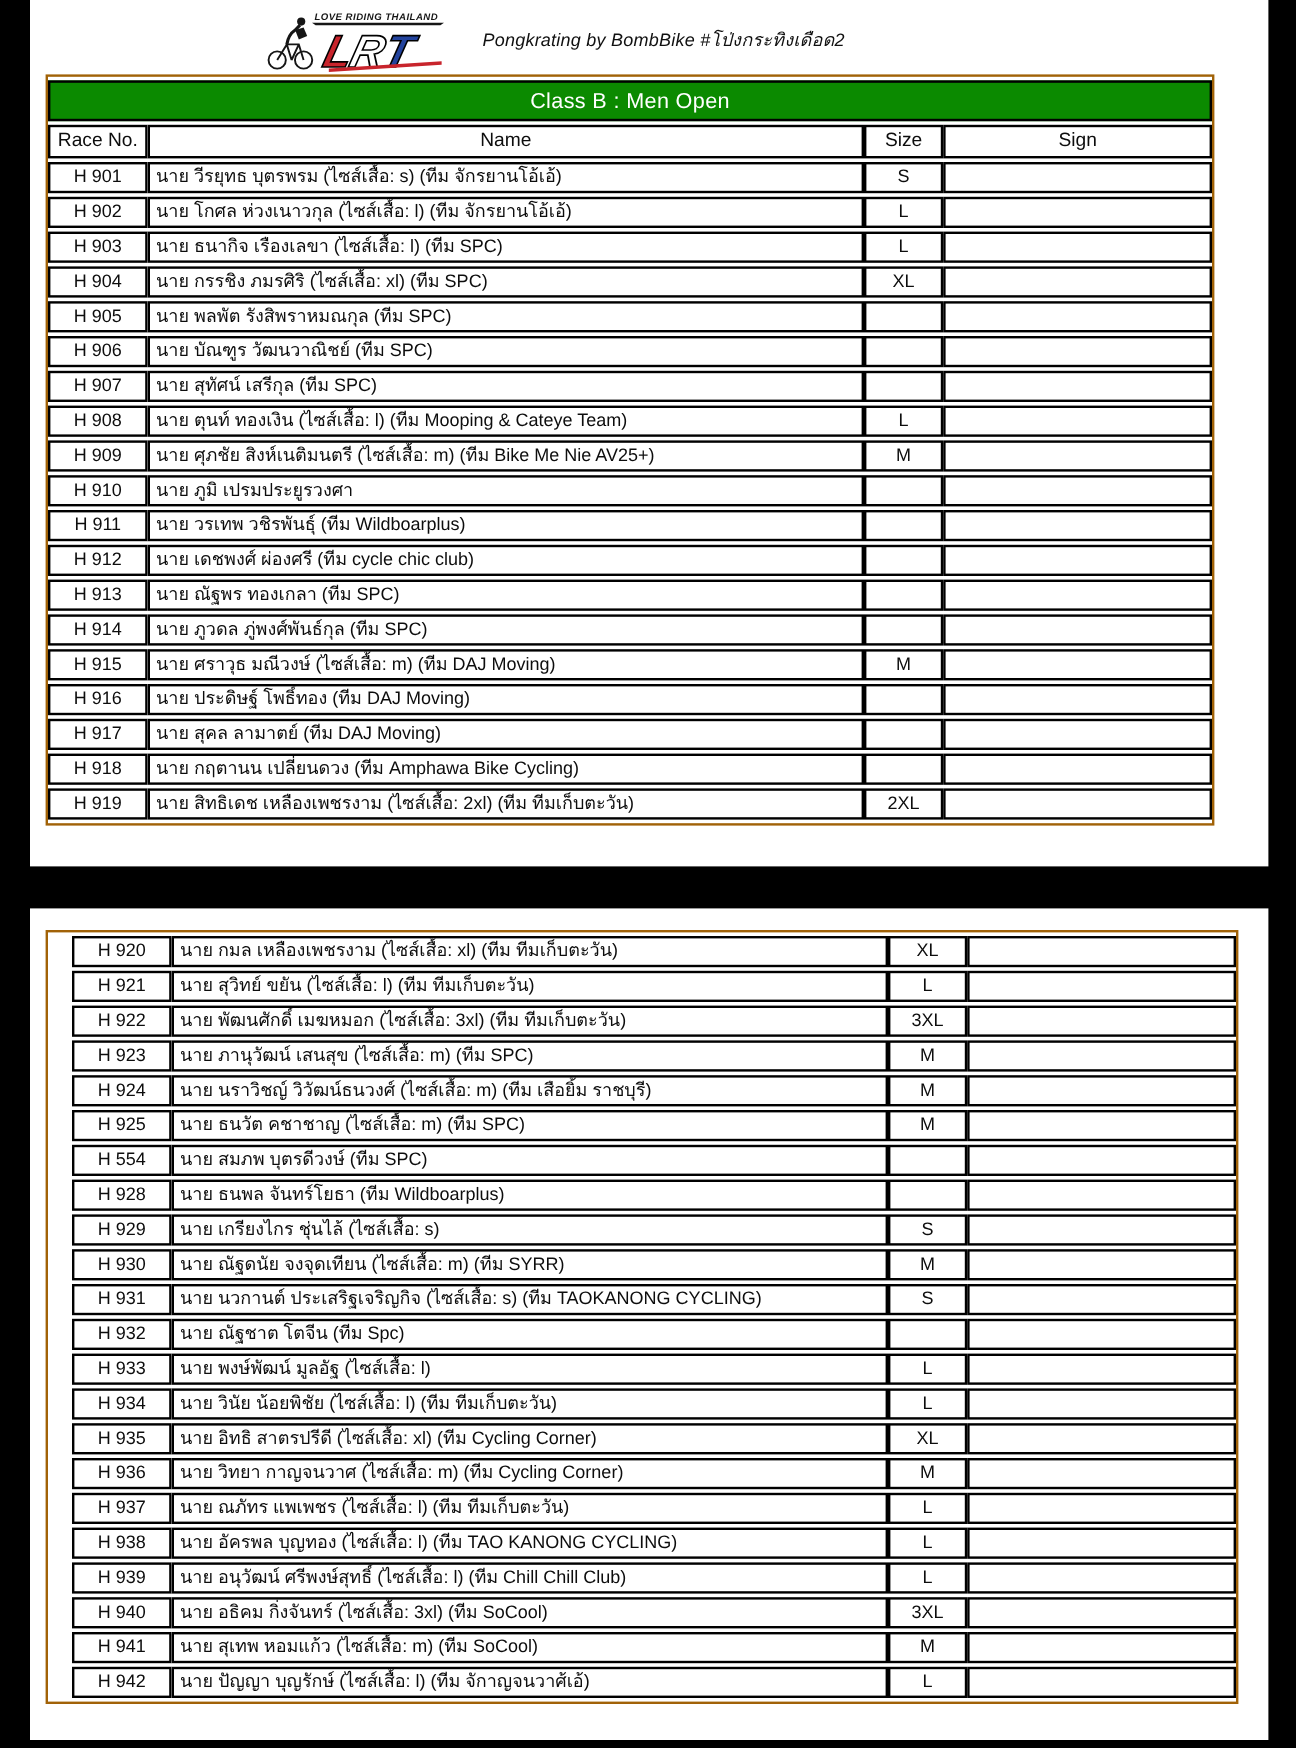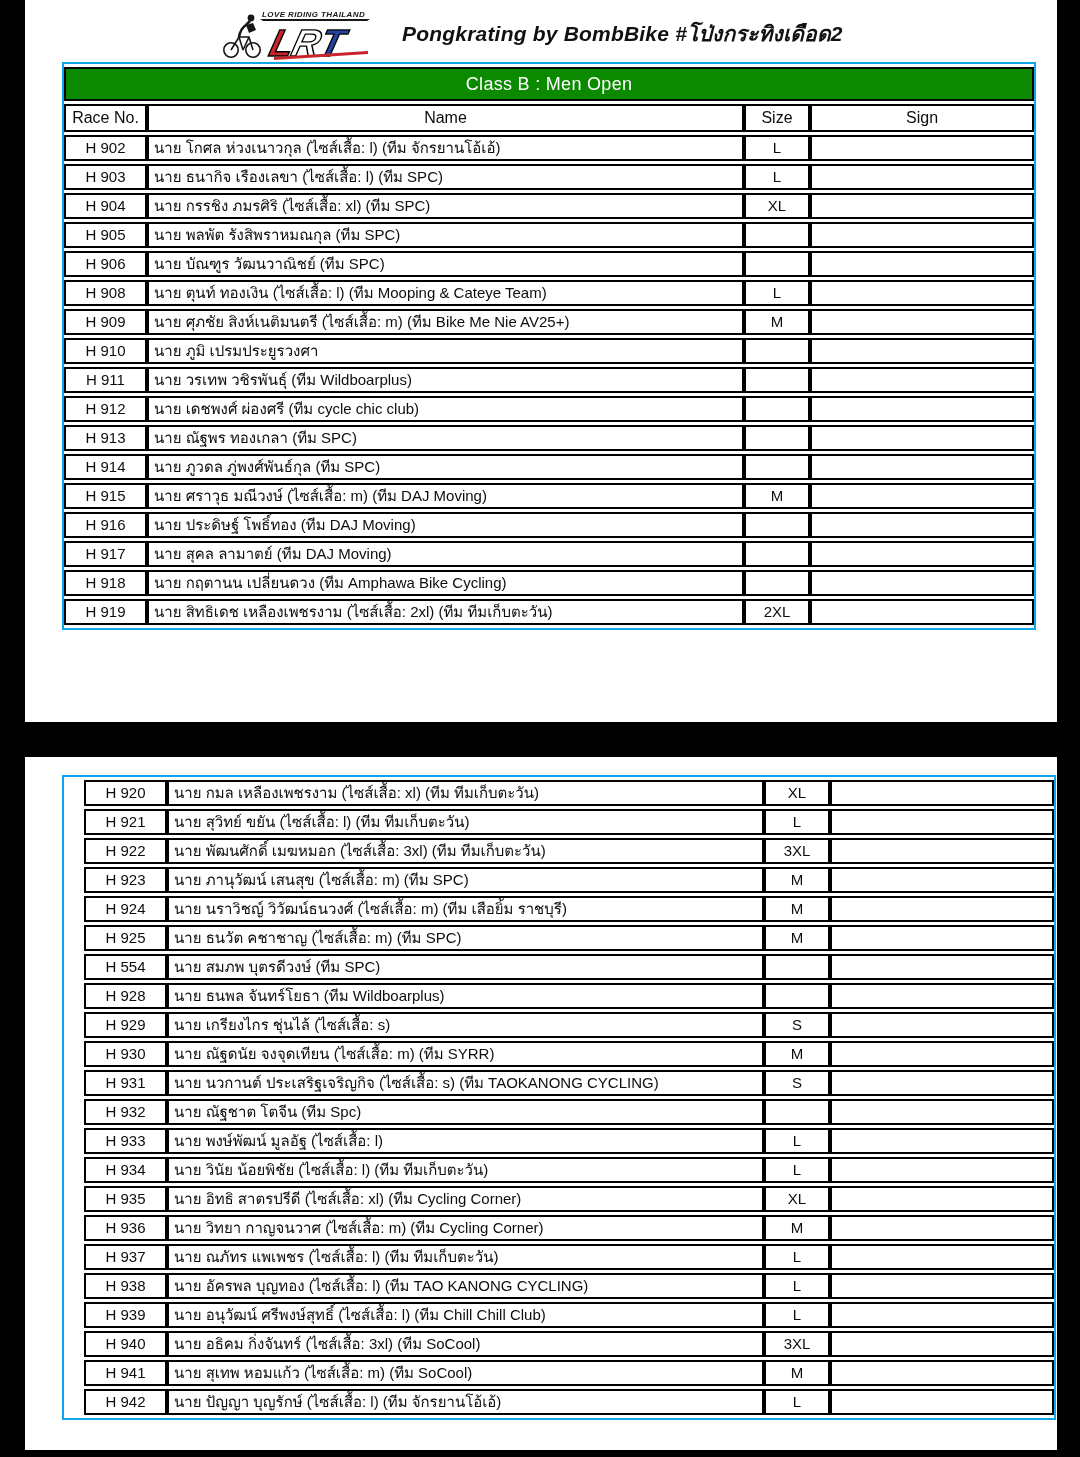--- a/index.html
+++ b/index.html
@@ -13,28 +13,28 @@
   #gutter-right{right:0;top:0;width:23px;height:1457px;}
   #band-mid{left:0;top:722px;width:1080px;height:35px;}
   #band-bottom{left:0;top:1450px;width:1080px;height:7px;}
 
   .page-header{
     position:absolute;left:222px;top:6px;height:54px;
     display:flex;align-items:center;gap:28px;
   }
   .logo{width:152px;height:54px;flex:0 0 auto;}
   .title{
-    font-size:21px;font-weight:bold;font-style:italic;color:#111;
+    font-size:15px;font-weight:normal;font-style:italic;color:#111;
     white-space:nowrap;letter-spacing:.2px;text-align:right;
   }
 
   table.roster{
-    position:absolute;left:62px;width:970px;
+    position:absolute;left:38px;width:970px;
     table-layout:fixed;border-collapse:separate;border-spacing:0 3px;
-    border:2px solid #0ea5e9;background:transparent;
+    border:2px solid #a16207;background:transparent;
   }
   #table1{top:62px;}
   #table2{top:775px;padding-left:20px;}
   .roster th,.roster td{
     border:2px solid #000;height:22px;font-size:15px;font-weight:400;
     overflow:hidden;white-space:nowrap;background:#fff;vertical-align:middle;
     padding:0;line-height:1.05;color:#0d0d0d;
   }
   th.banner{
     background:var(--banner-green,#0b8a00);color:#fff;height:30px;
@@ -92,20 +92,26 @@
     </tr>
     <tr class="colhead">
       <th>Race No.</th>
       <th>Name</th>
       <th>Size</th>
       <th>Sign</th>
     </tr>
   </thead>
   <tbody class="data-body">
       <tr>
+        <td class="race_no">H 901</td>
+        <td class="name">นาย วีรยุทธ บุตรพรม (ไซส์เสื้อ: s) (ทีม จักรยานโอ้เอ้)</td>
+        <td class="size">S</td>
+        <td class="sign"></td>
+      </tr>
+      <tr>
         <td class="race_no">H 902</td>
         <td class="name">นาย โกศล ห่วงเนาวกุล (ไซส์เสื้อ: l) (ทีม จักรยานโอ้เอ้)</td>
         <td class="size">L</td>
         <td class="sign"></td>
       </tr>
       <tr>
         <td class="race_no">H 903</td>
         <td class="name">นาย ธนากิจ เรืองเลขา (ไซส์เสื้อ: l) (ทีม SPC)</td>
         <td class="size">L</td>
         <td class="sign"></td>
@@ -118,20 +124,26 @@
       </tr>
       <tr>
         <td class="race_no">H 905</td>
         <td class="name">นาย พลพัต รังสิพราหมณกุล (ทีม SPC)</td>
         <td class="size"></td>
         <td class="sign"></td>
       </tr>
       <tr>
         <td class="race_no">H 906</td>
         <td class="name">นาย บัณฑูร วัฒนวาณิชย์ (ทีม SPC)</td>
+        <td class="size"></td>
+        <td class="sign"></td>
+      </tr>
+      <tr>
+        <td class="race_no">H 907</td>
+        <td class="name">นาย สุทัศน์ เสรีกุล (ทีม SPC)</td>
         <td class="size"></td>
         <td class="sign"></td>
       </tr>
       <tr>
         <td class="race_no">H 908</td>
         <td class="name">นาย ตุนท์ ทองเงิน (ไซส์เสื้อ: l) (ทีม Mooping &amp; Cateye Team)</td>
         <td class="size">L</td>
         <td class="sign"></td>
       </tr>
       <tr>
@@ -332,18 +344,18 @@
         <td class="sign"></td>
       </tr>
       <tr>
         <td class="race_no">H 941</td>
         <td class="name">นาย สุเทพ หอมแก้ว (ไซส์เสื้อ: m) (ทีม SoCool)</td>
         <td class="size">M</td>
         <td class="sign"></td>
       </tr>
       <tr>
         <td class="race_no">H 942</td>
-        <td class="name">นาย ปัญญา บุญรักษ์ (ไซส์เสื้อ: l) (ทีม จักรยานโอ้เอ้)</td>
+        <td class="name">นาย ปัญญา บุญรักษ์ (ไซส์เสื้อ: l) (ทีม จักาญจนวาศ้เอ้)</td>
         <td class="size">L</td>
         <td class="sign"></td>
       </tr>
     </tbody>
 </table>
 
 </body></html>

